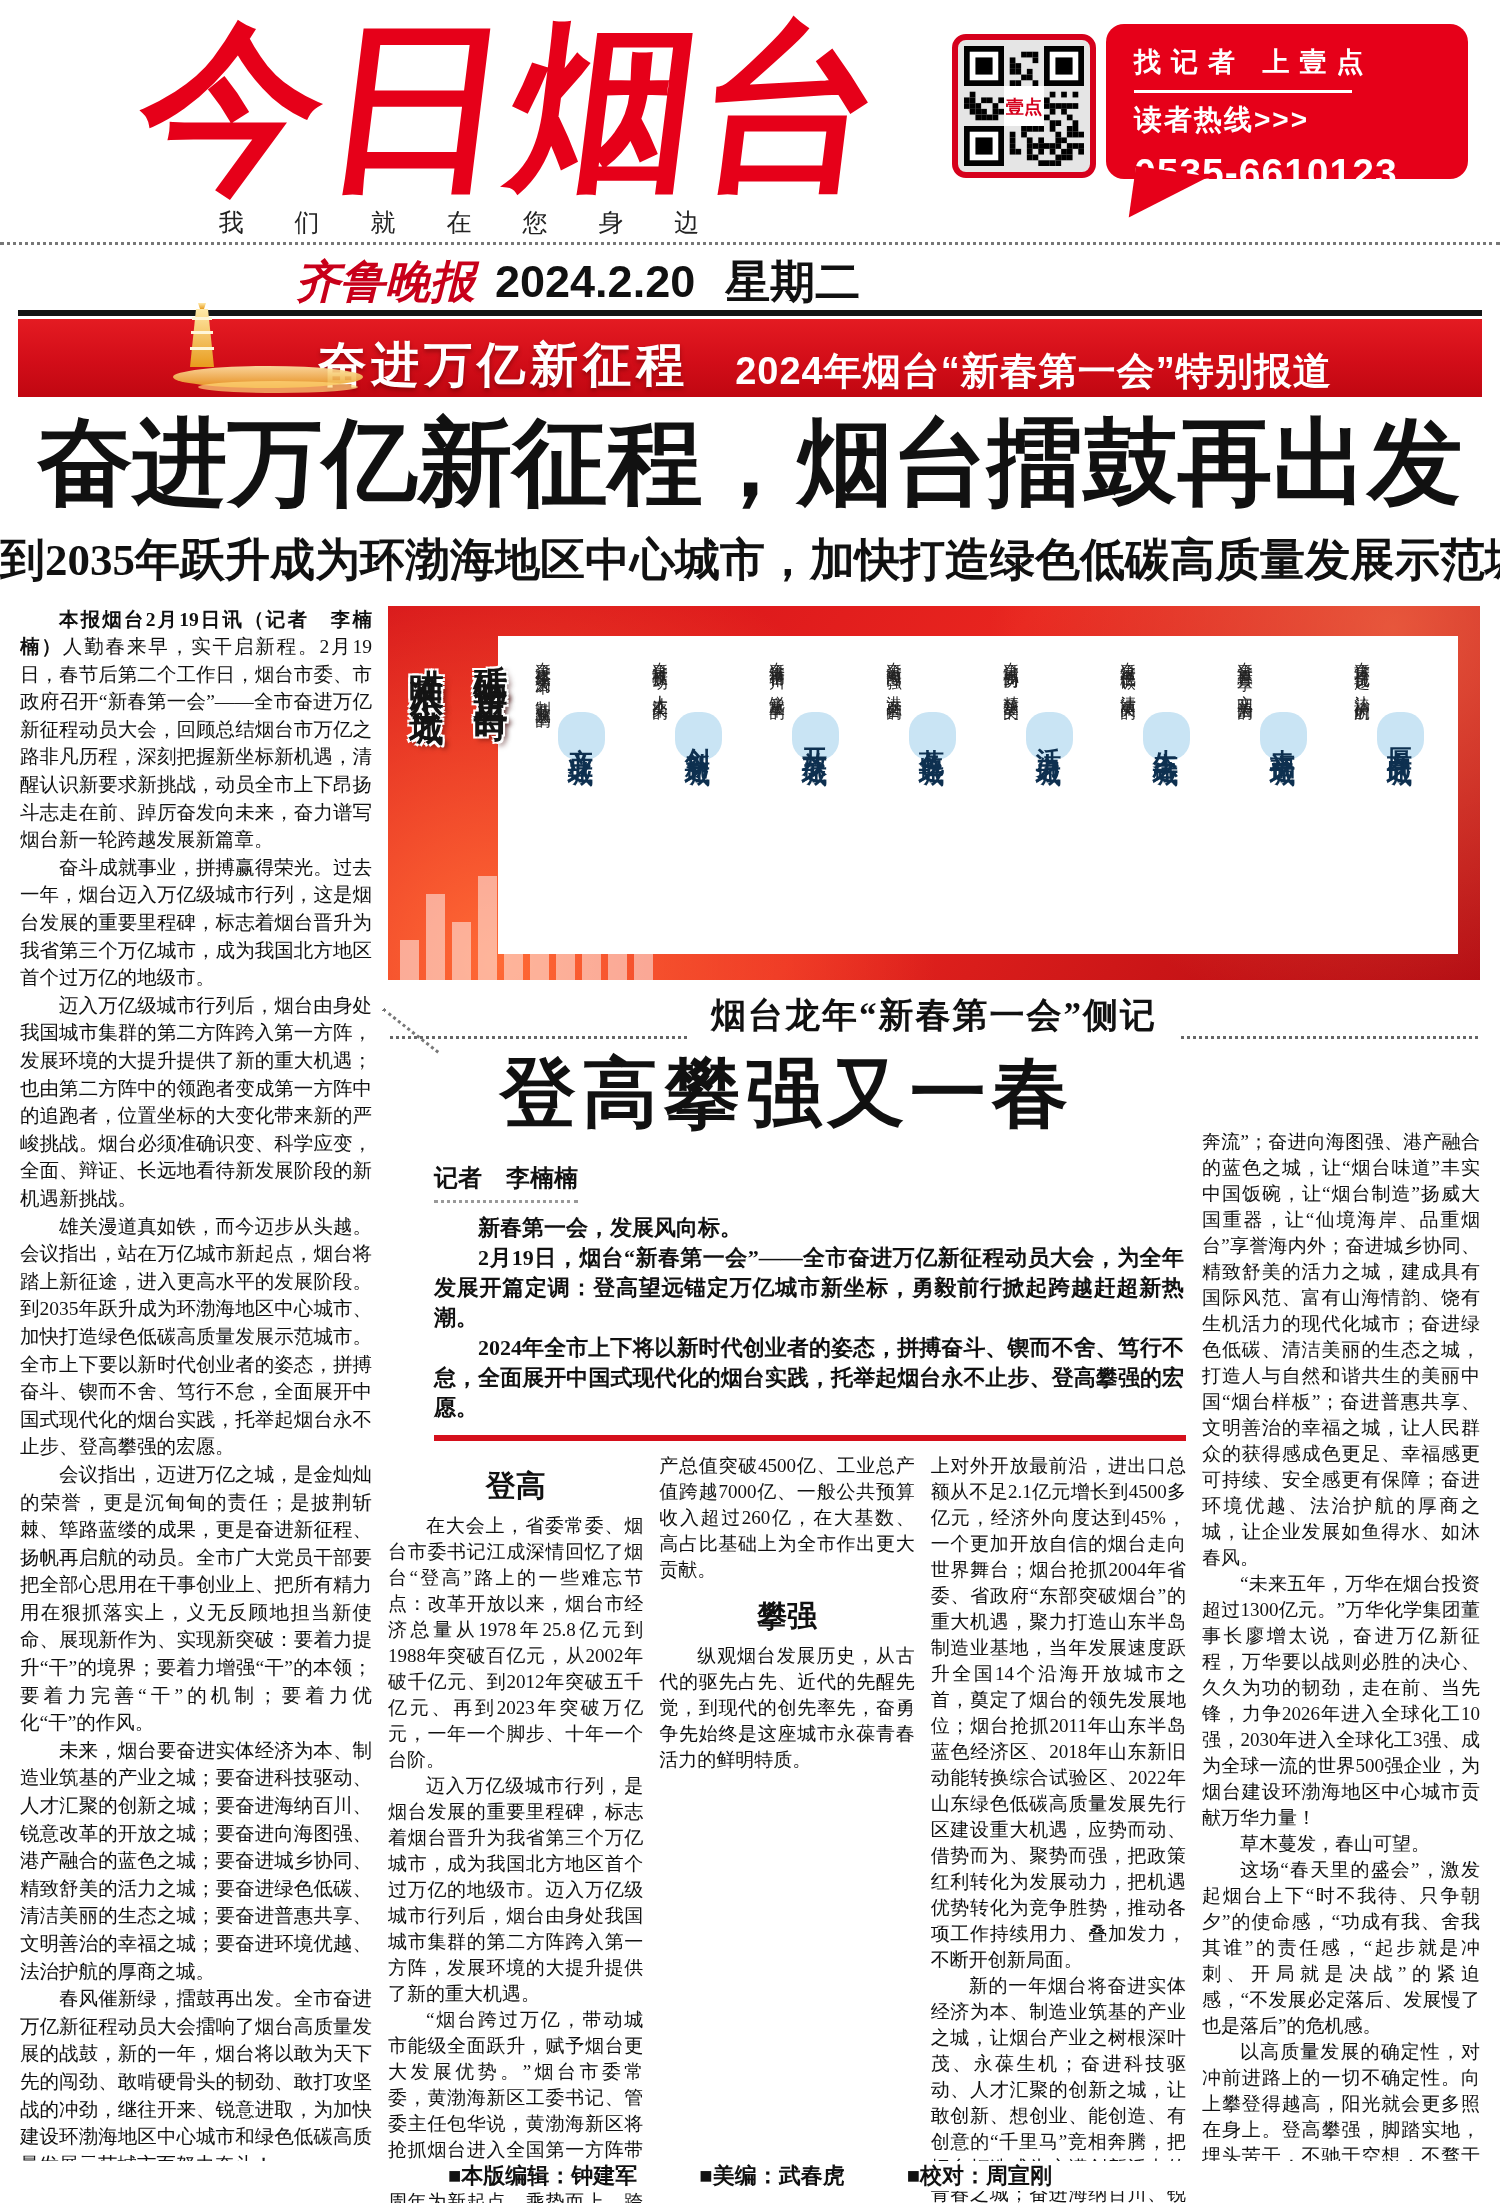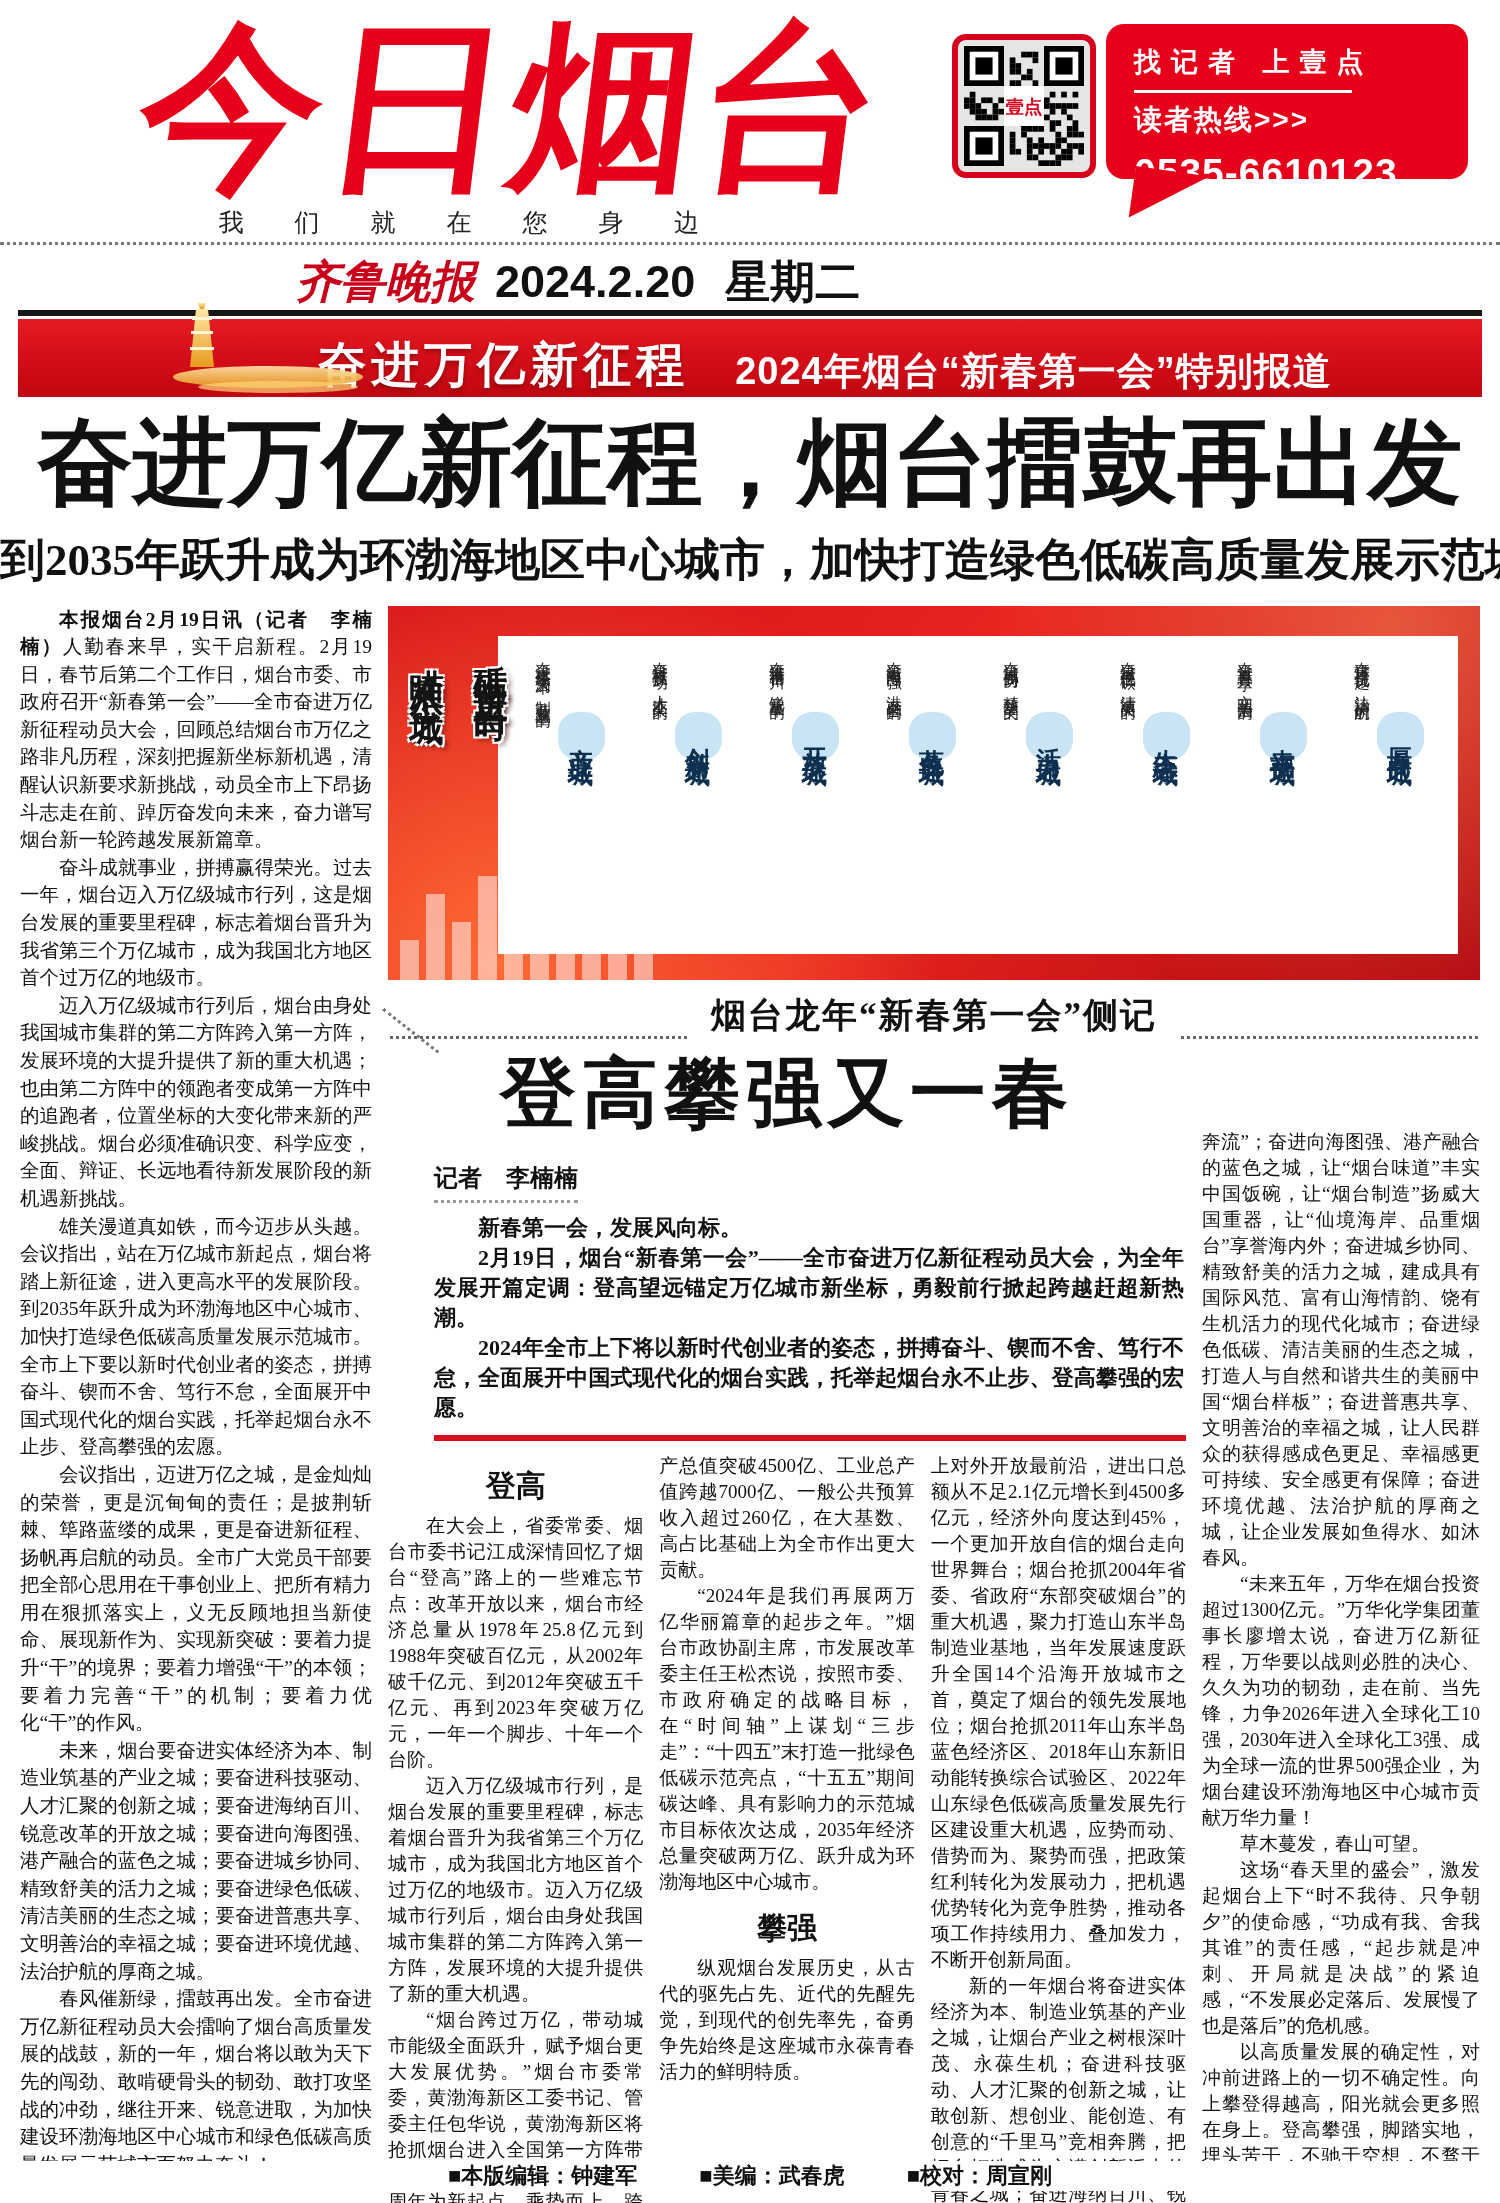--- a/index.html
+++ b/index.html
@@ -342,21 +342,20 @@
             <div class="reddiv"></div>
             <div class="cols">
               <div class="bcol">
                   <div class="col-subhead">登高</div>
                   <p class="para">在大会上，省委常委、烟台市委书记江成深情回忆了烟台“登高”路上的一些难忘节点：改革开放以来，烟台市经济总量从1978年25.8亿元到1988年突破百亿元，从2002年破千亿元、到2012年突破五千亿元、再到2023年突破万亿元，一年一个脚步、十年一个台阶。</p>
                   <p class="para">迈入万亿级城市行列，是烟台发展的重要里程碑，标志着烟台晋升为我省第三个万亿城市，成为我国北方地区首个过万亿的地级市。迈入万亿级城市行列后，烟台由身处我国城市集群的第二方阵跨入第一方阵，发展环境的大提升提供了新的重大机遇。</p>
                   <p class="para">“烟台跨过万亿，带动城市能级全面跃升，赋予烟台更大发展优势。”烟台市委常委，黄渤海新区工委书记、管委主任包华说，黄渤海新区将抢抓烟台进入全国第一方阵带来的新机遇，以开发区建区40周年为新起点，乘势而上、跨越赶超，奋力为全市奋进万亿新征程扛红旗、打头阵。在目标设定上站位高远，确保主要经济指标增速高于全市1－2个百分点，力争2035年实现“三个翻番”，地区生</p>
                 </div>
               <div class="bcol">
                   <p class="para cont">产总值突破4500亿、工业总产值跨越7000亿、一般公共预算收入超过260亿，在大基数、高占比基础上为全市作出更大贡献。</p>
-                  <p class="para">“2024年是我们再展两万亿华丽篇章的起步之年。”烟台市政协副主席，市发展改革委主任王松杰说，按照市委、市政府确定的战略目标，在“时间轴”上谋划“三步走”：“十四五”末打造一批绿色低碳示范亮点，“十五五”期间碳达峰、具有影响力的示范城市目标依次达成，2035年经济总量突破两万亿、跃升成为环渤海地区中心城市。</p>
                   <div class="col-subhead">攀强</div>
                   <p class="para">纵观烟台发展历史，从古代的驱先占先、近代的先醒先觉，到现代的创先率先，奋勇争先始终是这座城市永葆青春活力的鲜明特质。</p>
                 </div>
               <div class="bcol">
                   <p class="para cont">上对外开放最前沿，进出口总额从不足2.1亿元增长到4500多亿元，经济外向度达到45%，一个更加开放自信的烟台走向世界舞台；烟台抢抓2004年省委、省政府“东部突破烟台”的重大机遇，聚力打造山东半岛制造业基地，当年发展速度跃升全国14个沿海开放城市之首，奠定了烟台的领先发展地位；烟台抢抓2011年山东半岛蓝色经济区、2018年山东新旧动能转换综合试验区、2022年山东绿色低碳高质量发展先行区建设重大机遇，应势而动、借势而为、聚势而强，把政策红利转化为发展动力，把机遇优势转化为竞争胜势，推动各项工作持续用力、叠加发力，不断开创新局面。</p>
                   <p class="para">新的一年烟台将奋进实体经济为本、制造业筑基的产业之城，让烟台产业之树根深叶茂、永葆生机；奋进科技驱动、人才汇聚的创新之城，让敢创新、想创业、能创造、有创意的“千里马”竞相奔腾，把烟台打造成为充满创新活力的青春之城；奋进海纳百川、锐意改革的开放之城，风风火火跑项目、各显神通争项目、豁上靠上抢项目，大商好商新商一起招，国资外资民资一起引，激活招引“一池春水”、汇聚发展的“大</p>
                 </div>
             </div>
           </div>
           <div class="bcol side">

